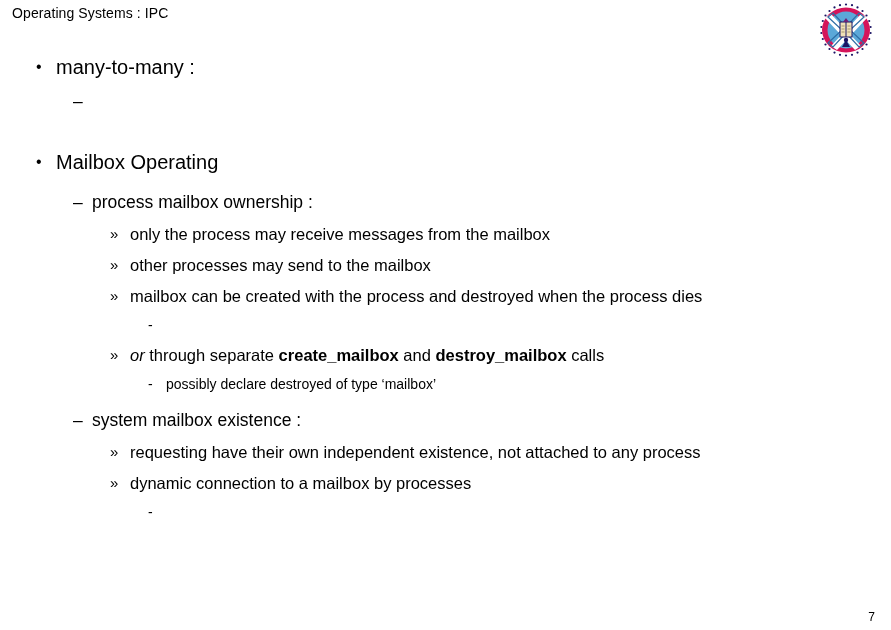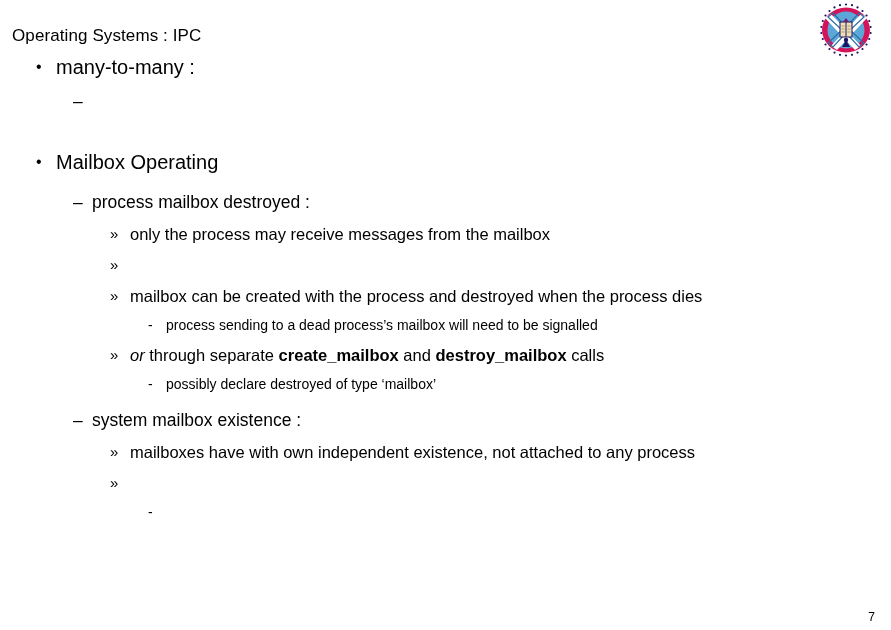--- a/index.html
+++ b/index.html
@@ -15,25 +15,24 @@
     overflow: hidden;
     font-family: "Liberation Sans", sans-serif;
     color: #000000;
   }
 
   
   .header {
     position: absolute;
     top: 5px;
     left: 12px;
-    font-size: 17px;
+    font-size: 14px;
     letter-spacing: 0.1px;
     white-space: nowrap;
     color: #000000;
-    margin-top: 21px;
   }
 
   
   .crest {
     position: absolute;
     top: 2px;
     right: 14px;
     width: 62px;
     height: 56px;
   }
@@ -194,48 +193,48 @@
 
     <div class="line lvl1">
       <span class="marker">•</span>
       <span class="txt">Mailbox Operating</span>
     </div>
 
     <div class="gap-md"></div>
 
     <div class="line lvl2">
       <span class="marker">–</span>
-      <span class="txt">process mailbox destroyed :</span>
+      <span class="txt">process mailbox ownership :</span>
     </div>
 
     <div class="gap-sm"></div>
 
     <div class="line lvl3">
       <span class="marker">»</span>
       <span class="txt">only the process may receive messages from the mailbox</span>
     </div>
 
     <div class="gap-sm"></div>
 
     <div class="line lvl3">
       <span class="marker">»</span>
+      <span class="txt">other processes may send to the mailbox</span>
     </div>
 
     <div class="gap-sm"></div>
 
     <div class="line lvl3">
       <span class="marker">»</span>
       <span class="txt">mailbox can be created with the process and destroyed when the process dies</span>
     </div>
 
     <div class="gap-sm"></div>
 
     <div class="line lvl4">
       <span class="marker">-</span>
-      <span class="txt">process sending to a dead process’s mailbox will need to be signalled</span>
     </div>
 
     <div class="gap-sm"></div>
 
     <div class="line lvl3">
       <span class="marker">»</span>
       <span class="txt"><i class="it">or</i><span> through separate </span><b class="bd">create_mailbox</b><span> and </span><b class="bd">destroy_mailbox</b><span> calls</span></span>
     </div>
 
     <div class="gap-sm"></div>
@@ -249,27 +248,28 @@
 
     <div class="line lvl2">
       <span class="marker">–</span>
       <span class="txt">system mailbox existence :</span>
     </div>
 
     <div class="gap-sm"></div>
 
     <div class="line lvl3">
       <span class="marker">»</span>
-      <span class="txt">mailboxes have with own independent existence, not attached to any process</span>
-    </div>
-
-    <div class="gap-sm"></div>
-
-    <div class="line lvl3">
-      <span class="marker">»</span>
+      <span class="txt">requesting have their own independent existence, not attached to any process</span>
+    </div>
+
+    <div class="gap-sm"></div>
+
+    <div class="line lvl3">
+      <span class="marker">»</span>
+      <span class="txt">dynamic connection to a mailbox by processes</span>
     </div>
 
     <div class="gap-sm"></div>
 
     <div class="line lvl4">
       <span class="marker">-</span>
     </div>
 
   </div>
 

